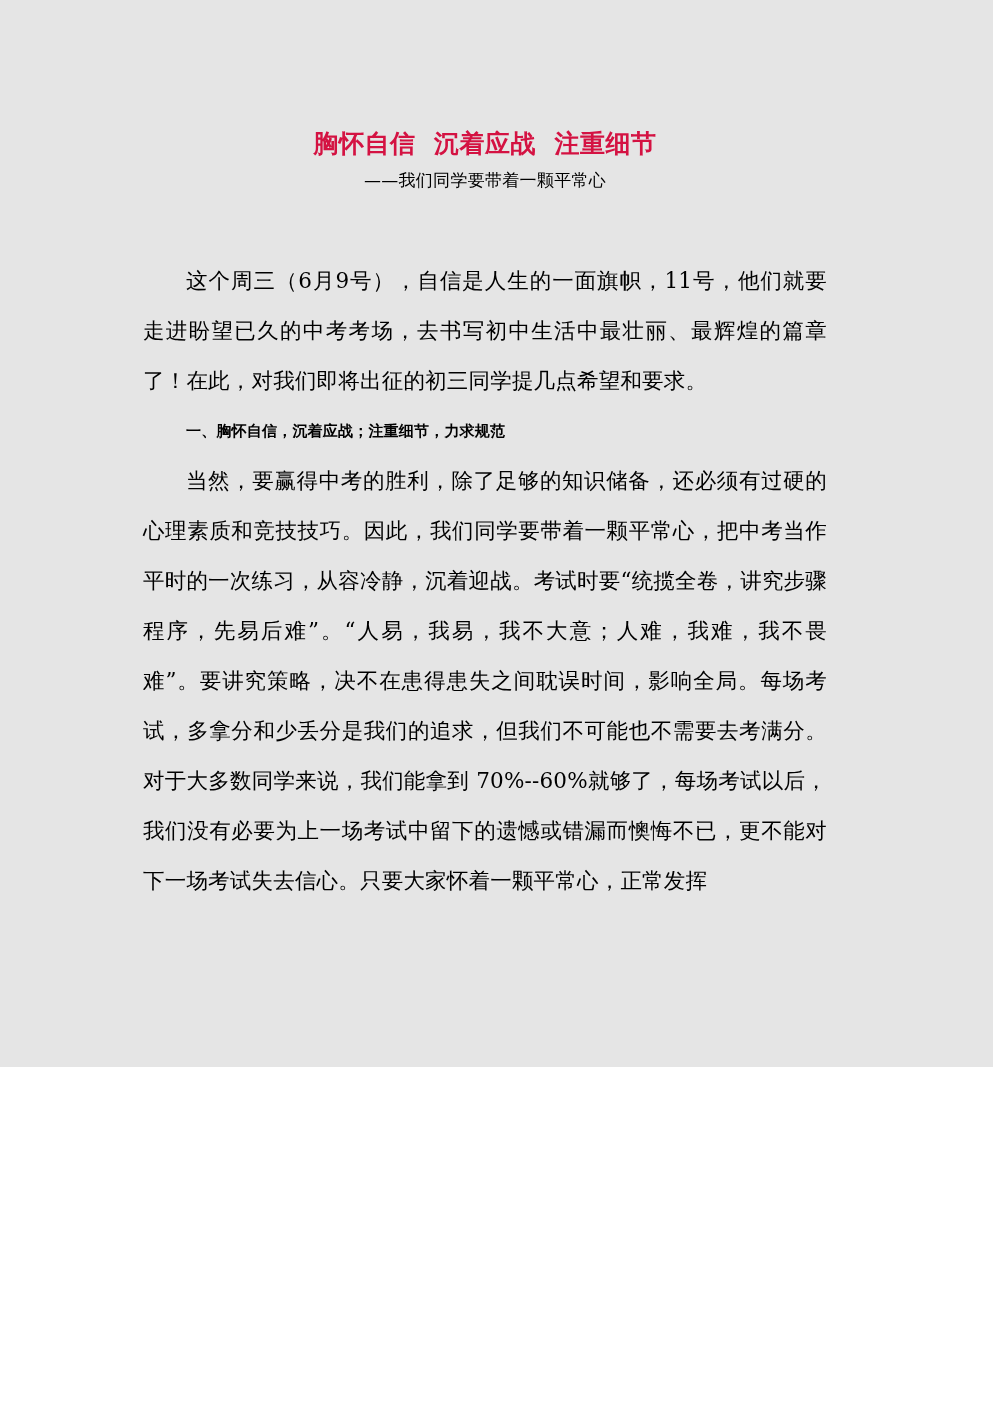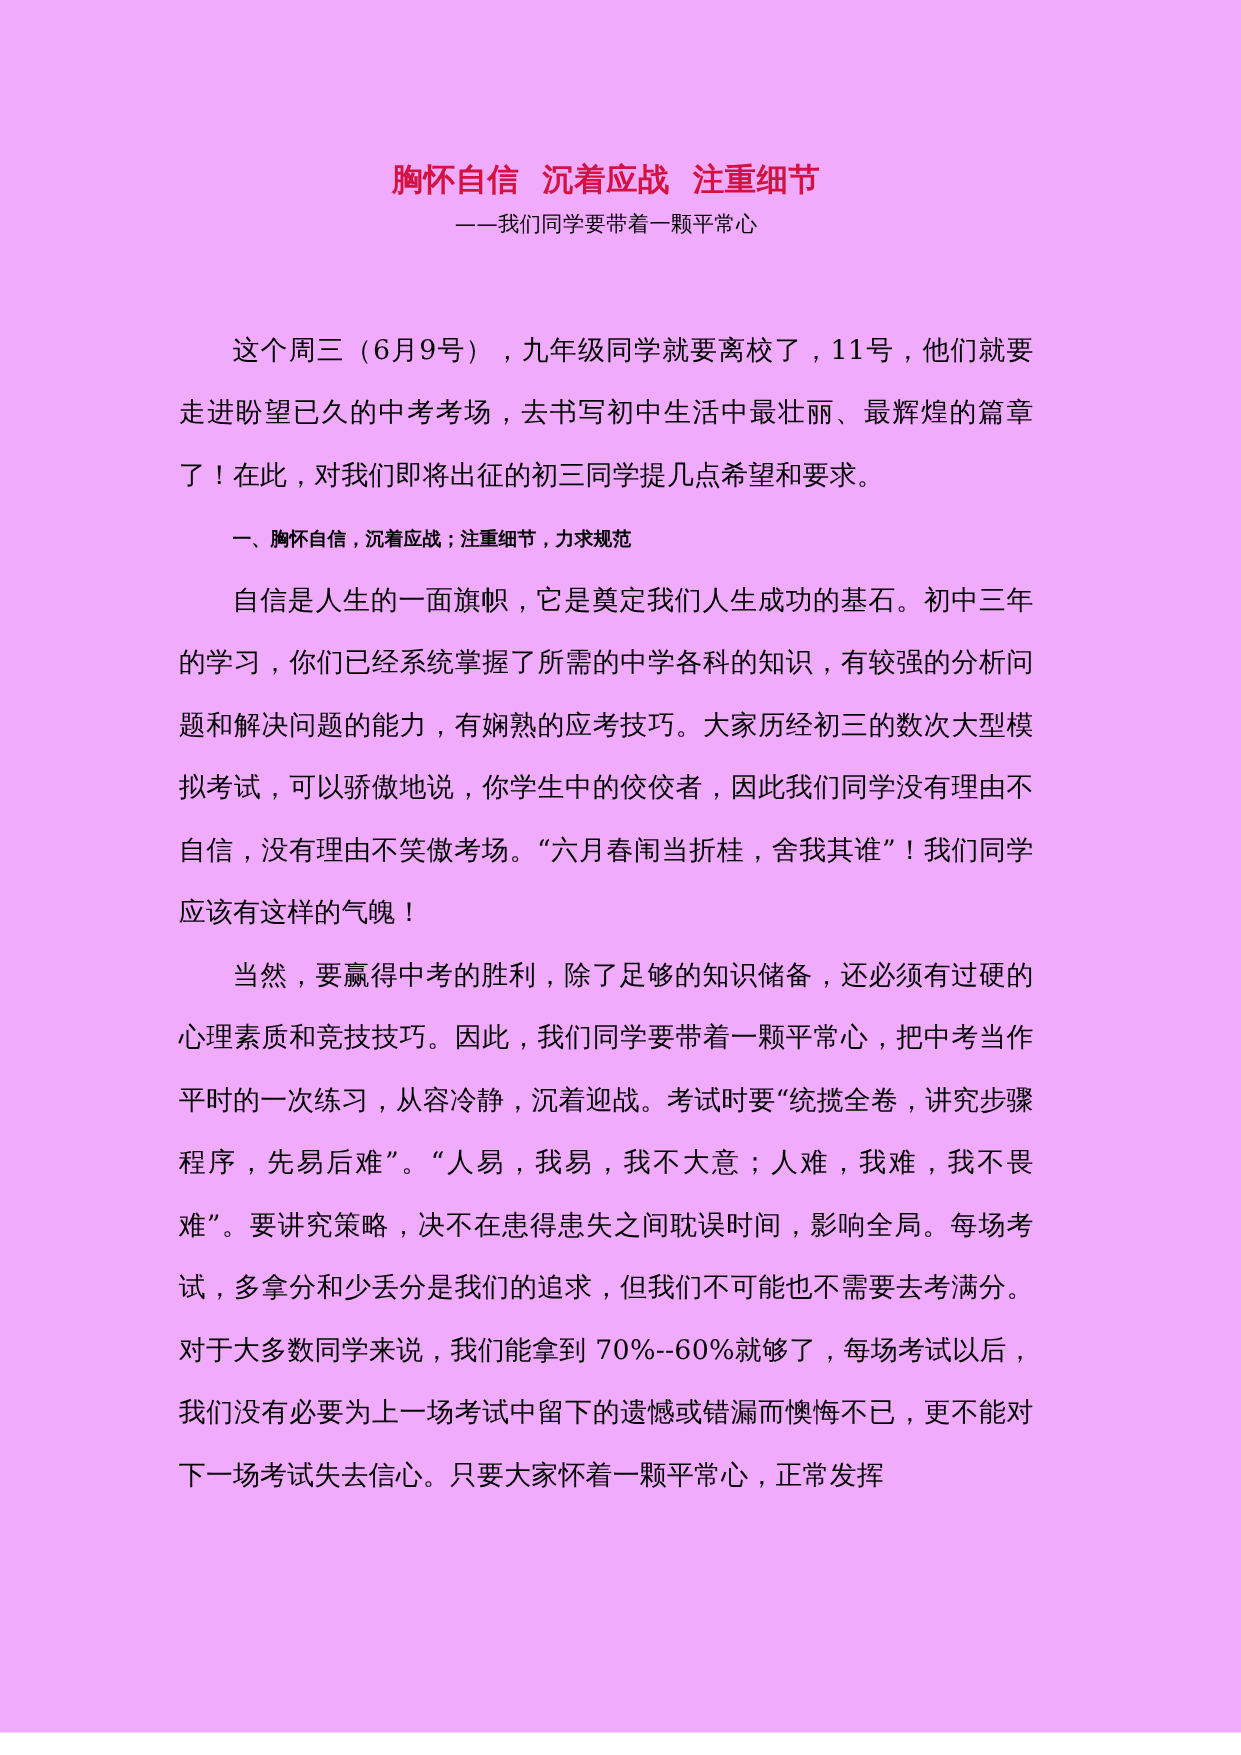--- a/index.html
+++ b/index.html
@@ -15,22 +15,22 @@
     font-family: "DejaVu Serif", "Liberation Serif", serif;
     color: #000000;
     -webkit-font-smoothing: none;
   }
 
   .page {
     position: absolute;
     left: 0;
     top: 0;
     width: 993px;
-    height: 1386px;
-    background: #f0abfc;
+    height: 1067px;
+    background: #e5e5e5;
   }
 
   .content {
     position: absolute;
     left: 143px;
     top: 0;
     width: 684px;
   }
 
   
@@ -91,24 +91,23 @@
 <div class="page">
   <div class="content">
 
     <div class="title-block">
       <h1 class="doc-title" style="color: rgb(212, 18, 66);">胸怀自信  沉着应战  注重细节</h1>
       <div class="doc-subtitle">——我们同学要带着一颗平常心</div>
     </div>
 
     <div class="body-block">
 
-      <p class="para">这个周三（6月9号），九年级同学就要离校了，11号，他们就要走进盼望已久的中考考场，去书写初中生活中最壮丽、最辉煌的篇章了！在此，对我们即将出征的初三同学提几点希望和要求。</p>
+      <p class="para">这个周三（6月9号），自信是人生的一面旗帜，11号，他们就要走进盼望已久的中考考场，去书写初中生活中最壮丽、最辉煌的篇章了！在此，对我们即将出征的初三同学提几点希望和要求。</p>
 
       <p class="heading">一、胸怀自信，沉着应战；注重细节，力求规范</p>
 
-      <p class="para">自信是人生的一面旗帜，它是奠定我们人生成功的基石。初中三年的学习，你们已经系统掌握了所需的中学各科的知识，有较强的分析问题和解决问题的能力，有娴熟的应考技巧。大家历经初三的数次大型模拟考试，可以骄傲地说，你学生中的佼佼者，因此我们同学没有理由不自信，没有理由不笑傲考场。“六月春闱当折桂，舍我其谁”！我们同学应该有这样的气魄！</p>
 
       <p class="para">当然，要赢得中考的胜利，除了足够的知识储备，还必须有过硬的心理素质和竞技技巧。因此，我们同学要带着一颗平常心，把中考当作平时的一次练习，从容冷静，沉着迎战。考试时要“统揽全卷，讲究步骤程序，先易后难”。“人易，我易，我不大意；人难，我难，我不畏难”。要讲究策略，决不在患得患失之间耽误时间，影响全局。每场考试，多拿分和少丢分是我们的追求，但我们不可能也不需要去考满分。对于大多数同学来说，我们能拿到 70%--60%就够了，每场考试以后，我们没有必要为上一场考试中留下的遗憾或错漏而懊悔不已，更不能对下一场考试失去信心。只要大家怀着一颗平常心，正常发挥</p>
 
     </div>
 
   </div>
 </div>
 
 </body></html>

